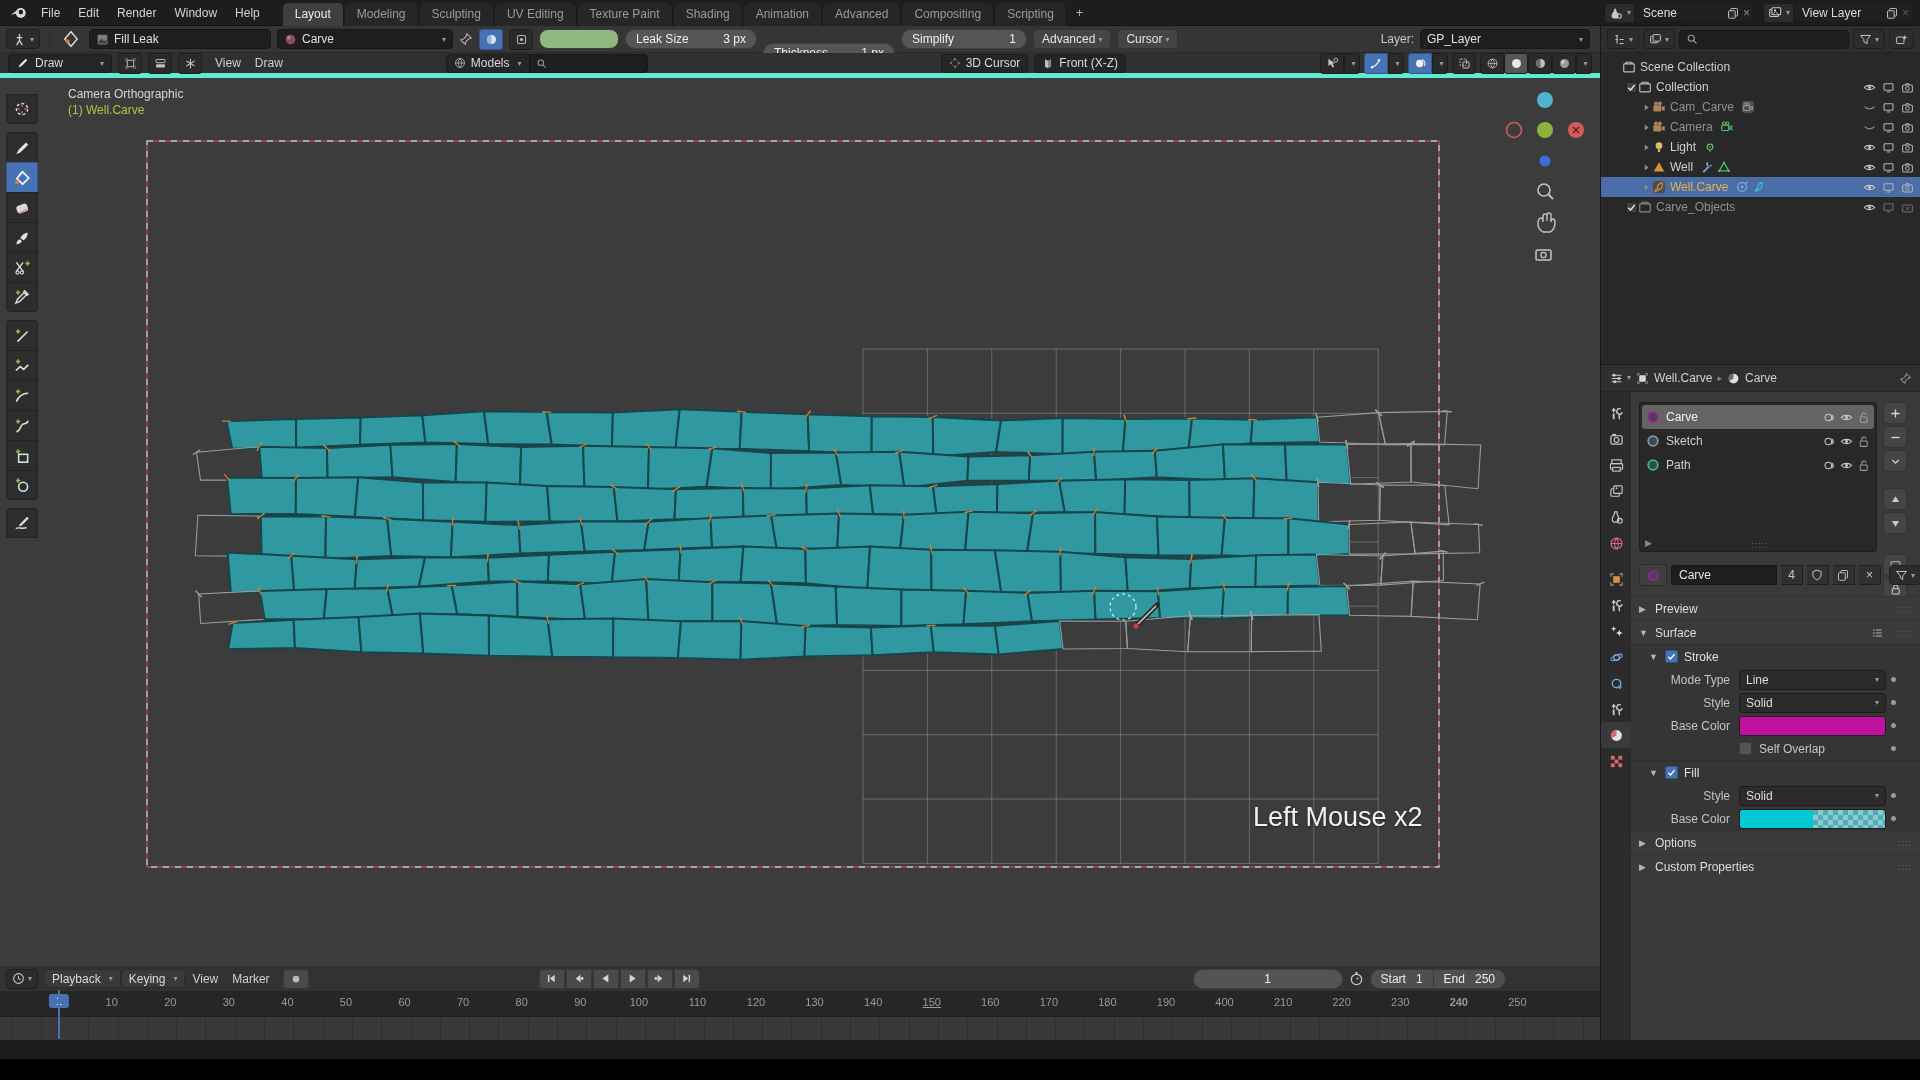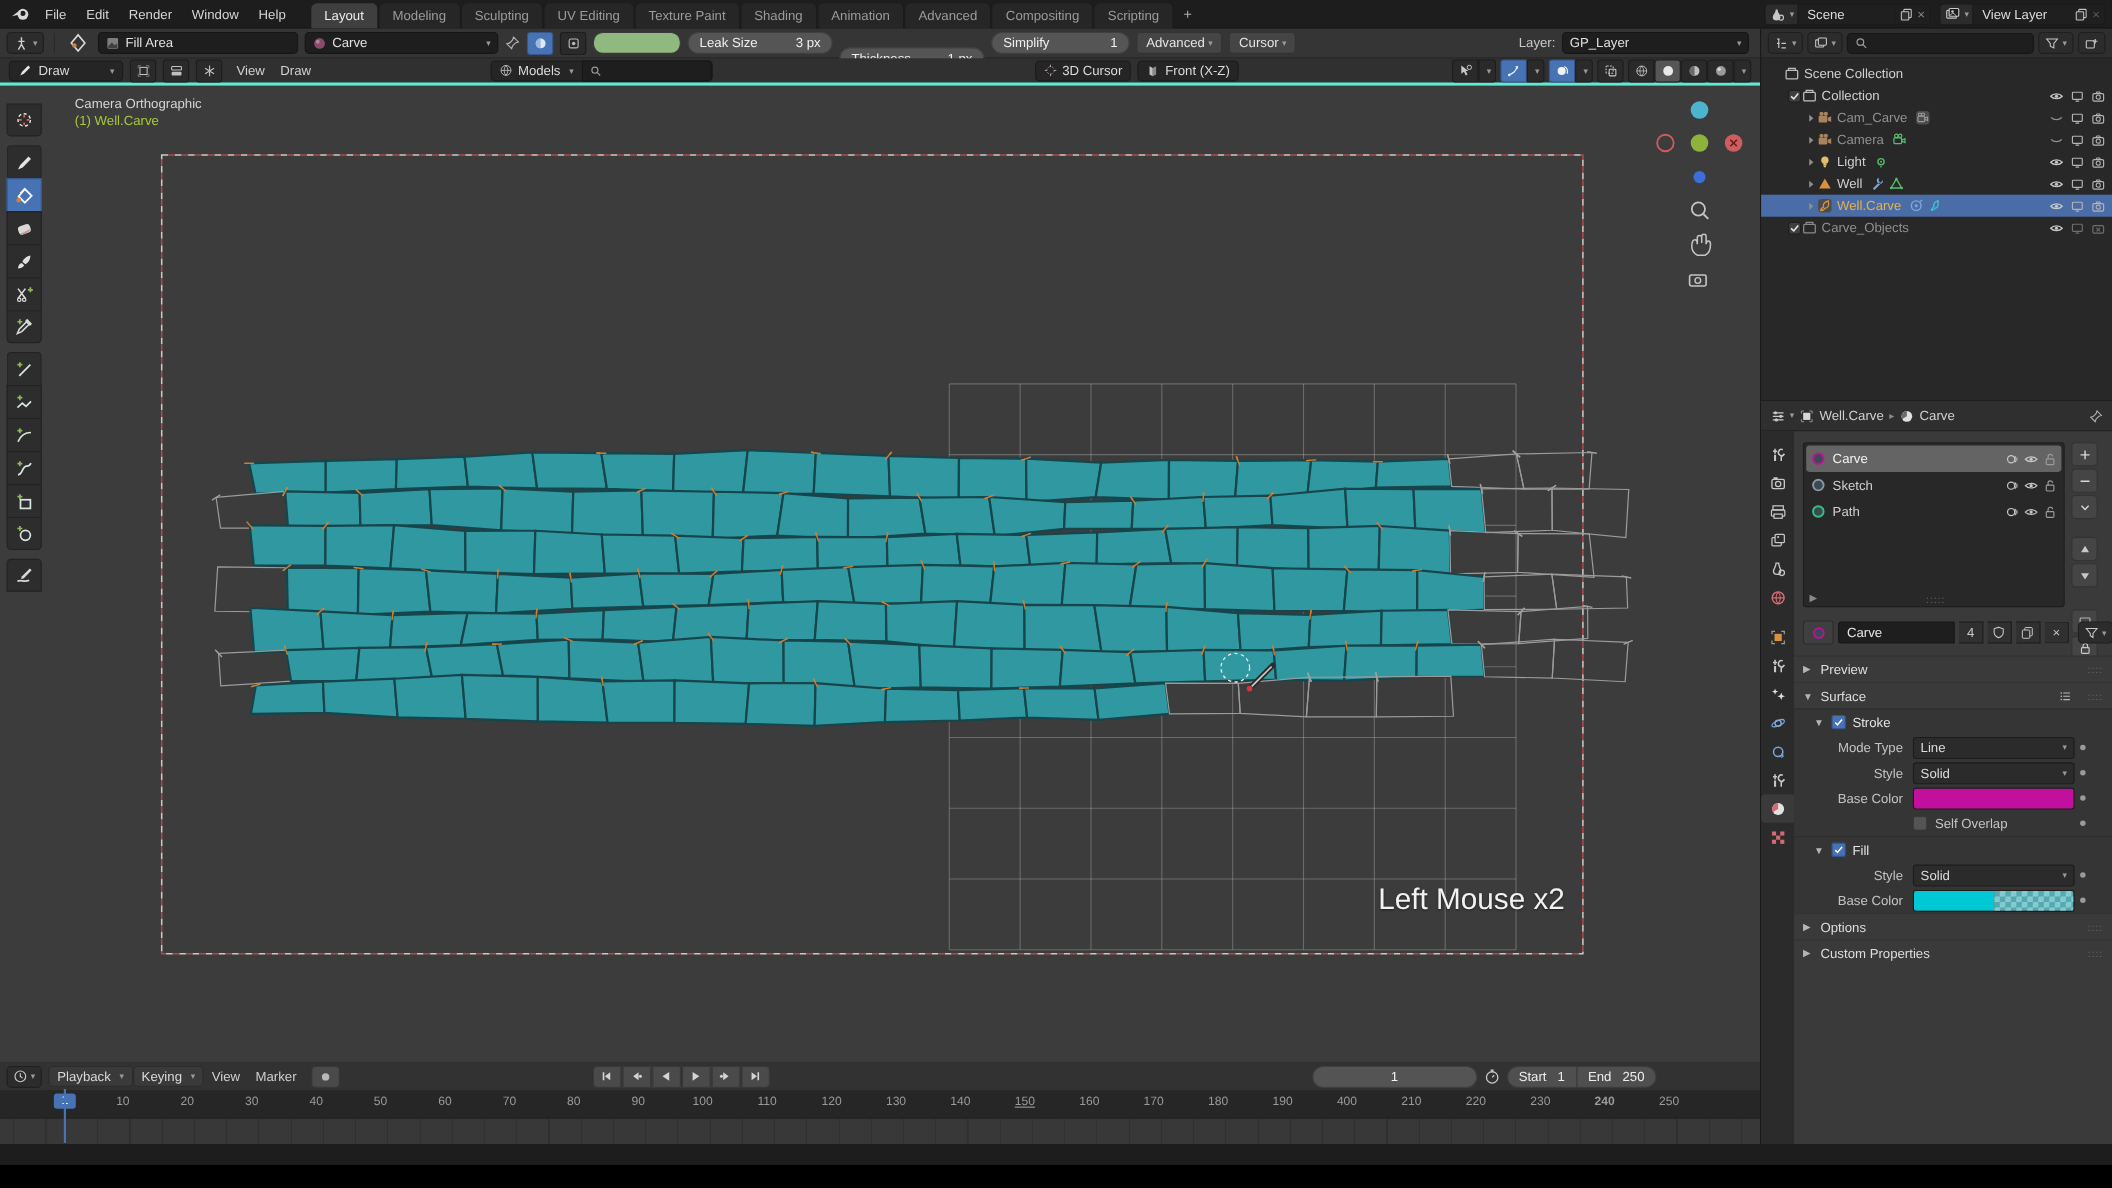--- a/index.html
+++ b/index.html
@@ -23,21 +23,21 @@
   .id-widget .name{background:#1f1f1f;border-top:1px solid #1a1a1a;border-bottom:1px solid #1a1a1a;height:20px;display:flex;align-items:center;padding:0 8px;min-width:88px;box-sizing:border-box;color:#dcdcdc;}
   .id-widget .tail{background:#1f1f1f;border:1px solid #1a1a1a;border-left:none;border-radius:0 4px 4px 0;height:20px;display:flex;align-items:center;padding:0 4px;box-sizing:border-box;gap:4px;color:#9a9a9a;}
   
   #tool-settings{left:0;top:26px;width:1600px;height:27px;background:#353535;border-bottom:1px solid #292929;display:flex;align-items:center;padding:0 6px;box-sizing:border-box;gap:6px;}
   .ts-btn{background:#2c2c2c;border:1px solid #1f1f1f;border-radius:4px;height:20px;display:flex;align-items:center;padding:0 5px;box-sizing:border-box;}
   .dark-field{background:#1e1e1e;border:1px solid #161616;border-radius:4px;height:20px;display:flex;align-items:center;padding:0 6px;box-sizing:border-box;color:#e0e0e0;gap:5px;}
   .slider-pill{background:#555555;border:1px solid #404040;border-radius:10px;height:20px;display:flex;align-items:center;justify-content:space-between;padding:0 10px;box-sizing:border-box;color:#f0f0f0;}
   .drop-btn{background:#454545;border:1px solid #333;border-radius:4px;height:20px;display:flex;align-items:center;padding:0 8px;box-sizing:border-box;color:#e4e4e4;}
   .sep{width:1px;height:18px;background:#2a2a2a;margin:0 3px;}
   
-  #viewport-header{left:0;top:53px;width:1600px;height:25px;background:#303030;border-bottom:3px solid #5eead4;display:flex;align-items:center;padding:0 8px;box-sizing:border-box;gap:6px;}
+  #viewport-header{left:0;top:53px;width:1600px;height:25px;background:#303030;border-bottom:5px solid #5eead4;display:flex;align-items:center;padding:0 8px;box-sizing:border-box;gap:6px;}
   .vh-btn{background:#252525;border:1px solid #1b1b1b;border-radius:4px;height:19px;display:flex;align-items:center;padding:0 7px;box-sizing:border-box;color:#dadada;gap:5px;}
   .vh-menu{padding:0 7px;color:#d0d0d0;}
   .vh-ico{width:22px;height:19px;background:#2a2a2a;border:1px solid #1d1d1d;border-radius:3px;display:flex;align-items:center;justify-content:center;}
   .vh-ico.blue{background:#4772b3;border-color:#35568a;}
   
   #viewport{left:0;top:78px;width:1600px;height:888px;background:#3c3c3c;overflow:hidden;}
   #view-text{left:68px;top:8px;line-height:16px;}
   #view-text .l1{color:#d6d6d6;}
   #view-text .l2{color:#a6c93c;}
   #hint-text{left:1253px;top:724px;font-size:27px;color:#f2f2f2;text-shadow:0 1px 2px rgba(0,0,0,.5);}
@@ -205,21 +205,21 @@
           <circle cx="5" cy="10" r="1.8" fill="#cd7f4a"></circle>
         </svg>
       </span>
     <span class="dark-field" style="width:182px;">
       <span class="icon">
           <svg width="13" height="13" viewBox="0 0 16 16">
             <rect x="2" y="2" width="12" height="12" rx="1.5" fill="#7d7d7d"></rect>
             <path d="M3 11 L7 7 L10 10 L13 8 V13 H3Z" fill="#3f3f3f"></path>
           </svg>
         </span>
-      <span>Fill Area</span>
+      <span>Fill Leak</span>
       </span>
     <span class="dark-field" style="width:176px;justify-content:space-between;">
       <span class="row" style="gap:5px;">
           <span class="icon">
             <svg width="13" height="13" viewBox="0 0 16 16">
               <circle cx="8" cy="8" r="6" fill="#8a4a6a"></circle>
               <circle cx="6" cy="6" r="2.2" fill="#b97e9c"></circle>
             </svg>
           </span>
       <span>Carve</span>

